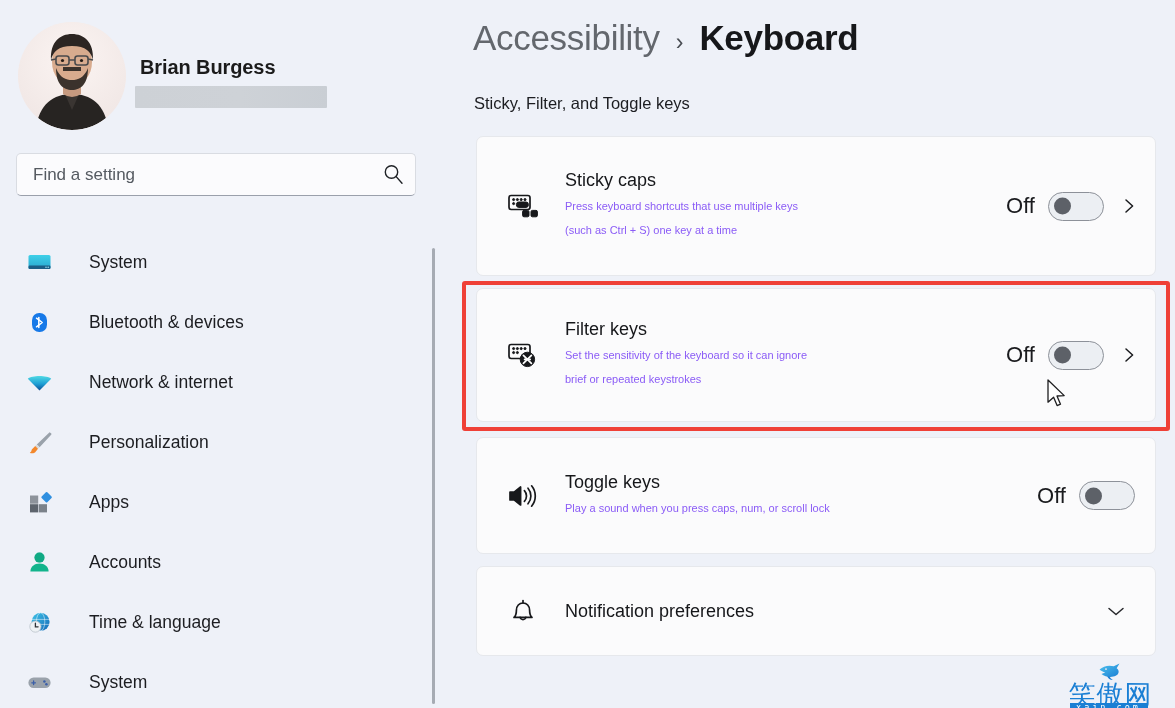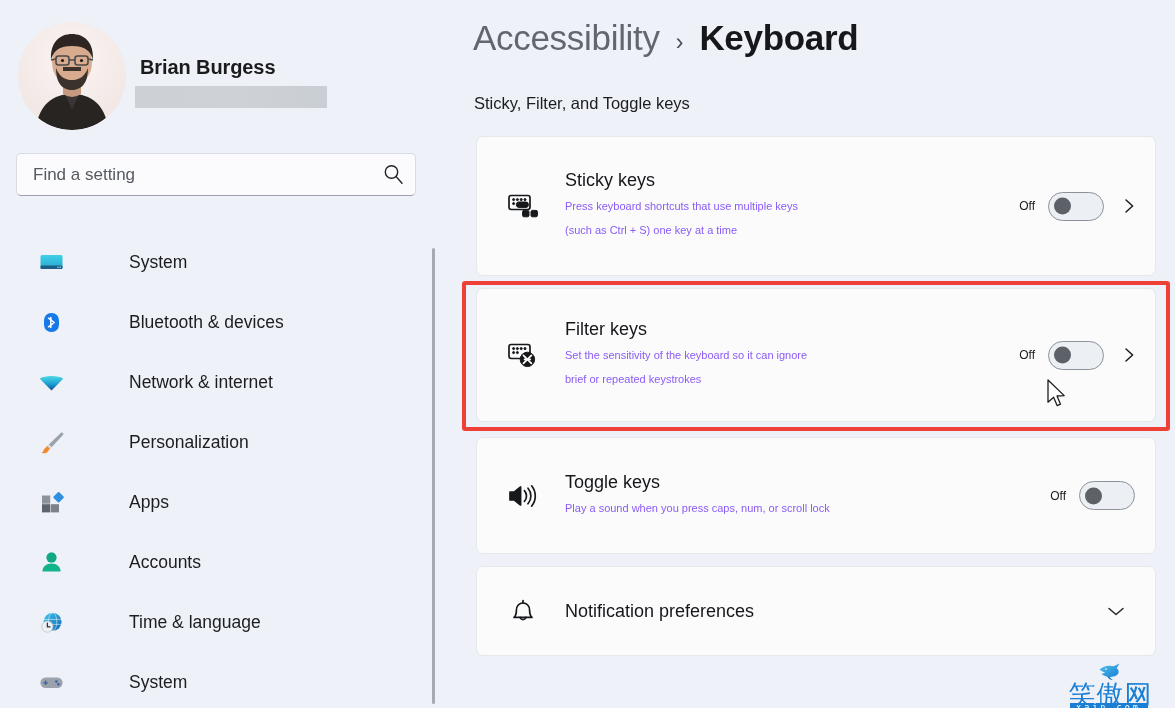--- a/index.html
+++ b/index.html
@@ -87,23 +87,22 @@
   #navlist {
     position: absolute;
     left: 0; top: 232px;
     width: 430px;
   }
   .navitem {
     position: relative;
     height: 60px;
     display: flex;
     align-items: center;
-    padding-left: 36px;
+    padding-left: 24px;
     cursor: default;
-    gap: 28px;
   }
   .navitem .nicon {
     width: 30px; height: 30px;
     display: flex;
     align-items: center;
     justify-content: center;
     flex: 0 0 30px;
   }
   .navitem .nicon svg { display: block; }
   .navitem .nlabel {
@@ -200,21 +199,21 @@
   }
   .row-right {
     position: absolute;
     right: 18px;
     display: flex;
     align-items: center;
   }
   .row-right.no-chev { right: 20px; }
 
   .toggle-state {
-    font-size: 12px;
+    font-size: 22px;
     color: #1a1b1e;
     margin-right: 13px;
     margin-left: 16px;
   }
   .switch {
     width: 56px; height: 29px;
     border-radius: 15px;
     background: #eceff3;
     border: 1px solid #8d9199;
     position: relative;
@@ -511,21 +510,21 @@
               <circle cx="15.2" cy="10.6" r="1.05"></circle>
                 <circle cx="19" cy="10.6" r="1.05"></circle>
               <circle cx="7.6" cy="14.6" r="1.05"></circle>
               <rect x="10.4" y="13" width="12" height="5.4" rx="2.4"></rect>
             </g>
             <rect x="16.6" y="21.4" width="6.4" height="6.4" rx="1.4" fill="#17181b"></rect>
             <rect x="25" y="21.4" width="6.4" height="6.4" rx="1.4" fill="#17181b"></rect>
           </svg>
         </div>
         <div class="row-text">
-          <div class="row-title">Sticky keys</div>
+          <div class="row-title">Sticky caps</div>
           <div class="row-desc">Press keyboard shortcuts that use multiple keys (such as Ctrl + S) one key at a time</div>
         </div>
         <div class="row-right">
           <span class="toggle-state">Off</span>
           <div class="switch">
               <div class="knob"></div>
             </div>
           <div class="chev-right">
             <svg width="15" height="20" viewBox="0 0 15 20" fill="none" stroke="currentColor" stroke-width="1.5" stroke-linecap="round" stroke-linejoin="round">
               <path d="M4 4 L10.6 10 L4 16"></path>

